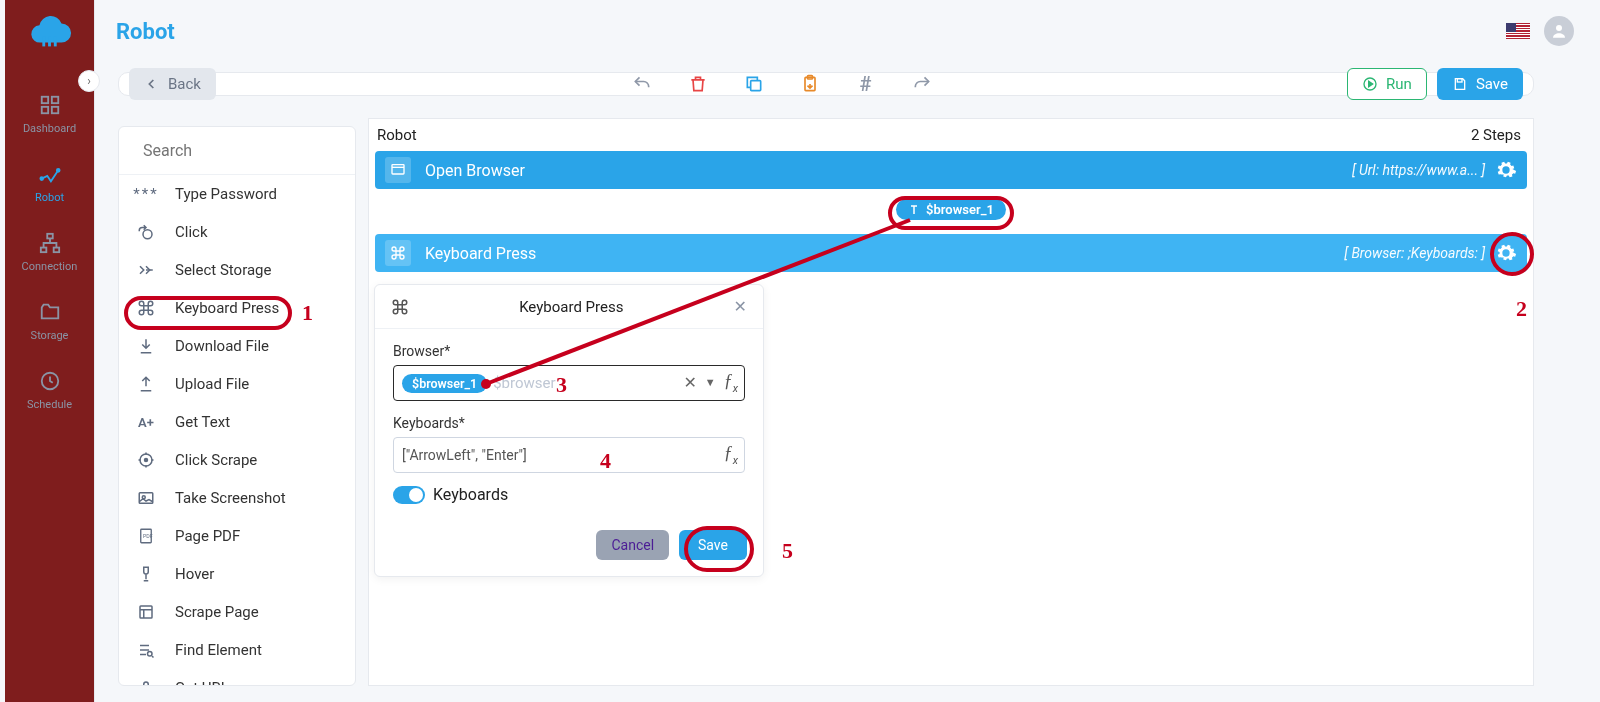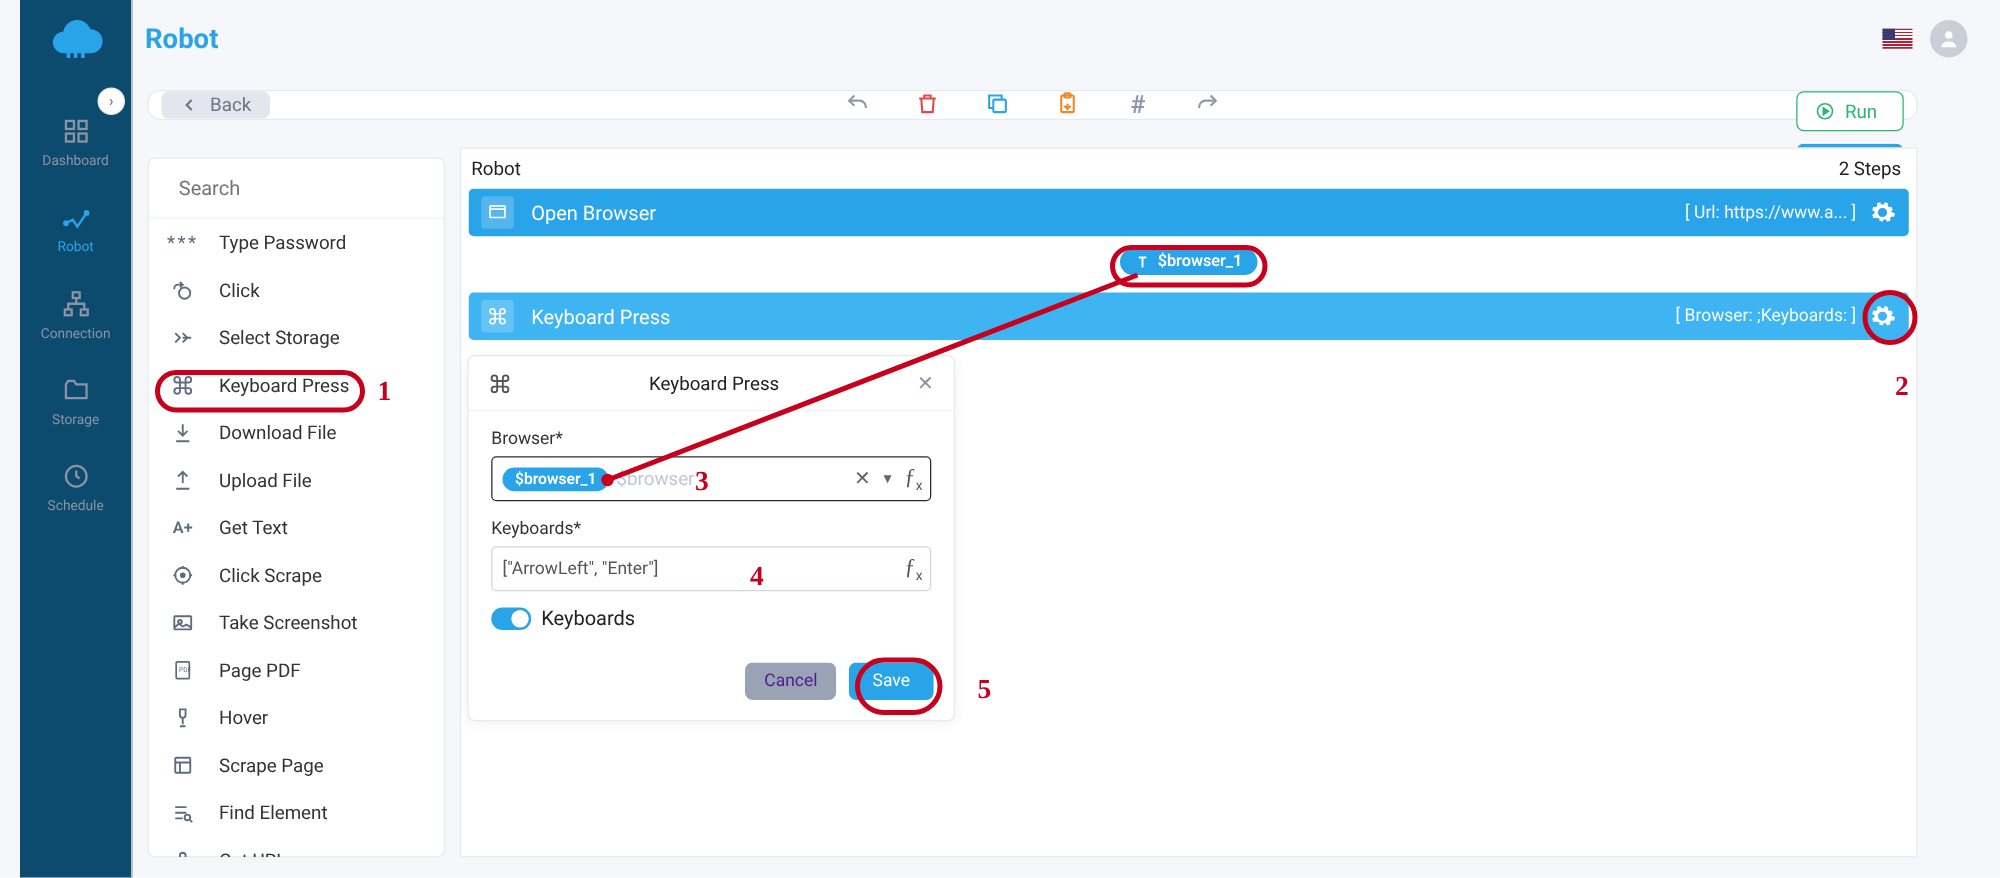--- a/index.html
+++ b/index.html
@@ -1,37 +1,37 @@
 <!DOCTYPE html>
 <html><head>
 <meta charset="utf-8">
 <style>
   * { box-sizing: border-box; margin: 0; padding: 0; font-family: -apple-system, BlinkMacSystemFont, "Segoe UI", Roboto, Arial, sans-serif; }
   body { background: #f5f7fa; width:1600px; height:702px; overflow:hidden; color:#222; }
   
-  .rail { position:absolute; left:16px; top:0; width:90px; height:702px; background:#0c4a6e; border-right:1px solid #e6e9ee; display:flex; flex-direction:column; align-items:center; padding-top:10px;}
+  .rail { position:absolute; left:5px; top:0; width:90px; height:702px; background:#7f1d1d; border-right:1px solid #e6e9ee; display:flex; flex-direction:column; align-items:center; padding-top:10px;}
   .rail-logo { width:46px; height:40px; margin-bottom:30px; color:#2aa4e8; }
   .rail-item { width:90px; display:flex; flex-direction:column; align-items:center; padding:14px 0; font-size:11px; color:#8a94a5; cursor:pointer;}
   .rail-item.active { color:#2aa4e8; }
   .rail-item svg { width:22px; height:22px; margin-bottom:6px; }
   .rail-toggle { position:absolute; left:78px; top:70px; width:22px; height:22px; background:#fff; border:1px solid #e6e9ee; border-radius:50%; display:flex; align-items:center; justify-content:center; font-size:12px; color:#666; cursor:pointer;}
   
   .header { position:absolute; left:90px; top:0; right:0; height:62px; display:flex; align-items:center; padding:0 26px;}
   .header-title { color:#2aa4e8; font-size:22px; font-weight:700;}
   .header-right { margin-left:auto; display:flex; align-items:center; gap:14px;}
   .flag { width:24px; height:16px; background:linear-gradient(#b22234 0 7.7%,#fff 7.7% 15.4%,#b22234 15.4% 23%,#fff 23% 30.8%,#b22234 30.8% 38.5%,#fff 38.5% 46.2%,#b22234 46.2% 53.8%,#fff 53.8% 61.5%,#b22234 61.5% 69.2%,#fff 69.2% 76.9%,#b22234 76.9% 84.6%,#fff 84.6% 92.3%,#b22234 92.3% 100%); position:relative;}
   .flag::before{content:"";position:absolute;left:0;top:0;width:10px;height:9px;background:#3c3b6e;}
   .avatar { width:30px; height:30px; background:#c9ced7; border-radius:50%; display:flex; align-items:center; justify-content:center; color:#fff;}
   
-  .toolbar { position:absolute; left:118px; top:72px; width:1416px; height:24px; background:#fff; border:1px solid #e6e9ee; border-radius:10px; display:flex; padding:0 10px;}
+  .toolbar { position:absolute; left:118px; top:72px; width:1416px; height:24px; background:#fff; border:1px solid #e6e9ee; border-radius:10px; display:flex; align-items:center; padding:0 10px;}
   .btn { display:inline-flex; align-items:center; gap:8px; padding:6px 14px; border-radius:6px; font-size:15px; cursor:pointer; border:1px solid transparent; }
   .btn-back { background:#e3e7ed; color:#6b7586; }
   .toolbar-center { flex:1; display:flex; justify-content:center; gap:36px; color:#6b7586;}
   .toolbar-center .ticon { width:20px; height:20px; cursor:pointer; display:flex; align-items:center; justify-content:center;}
-  .toolbar-right { display:flex; gap:10px;flex-direction:column;}
+  .toolbar-right { display:flex; gap:10px;}
   .btn-run { border:1px solid #2bb673; color:#2bb673; background:#fff;}
   .btn-save { background:#2aa4e8; color:#fff;}
   .btn svg{width:16px;height:16px;}
   
   .panel { position:absolute; left:118px; top:126px; width:238px; height:560px; background:#fff; border:1px solid #e6e9ee; border-radius:6px; display:flex; flex-direction:column;}
   .search { padding:14px; border-bottom:1px solid #eef1f5;}
   .search-inner { display:flex; align-items:center; gap:10px; color:#9aa3b3; font-size:16px;}
   .search-inner input { border:none; outline:none; flex:1; font-size:16px; color:#8b5cf6; background:transparent;}
   .actions { flex:1; overflow:auto; position:relative;}
   .actions::-webkit-scrollbar{width:8px;}
@@ -39,38 +39,38 @@
   .action-item { display:flex; align-items:center; gap:18px; padding:8px 16px; font-size:15px; color:#333; cursor:pointer;}
   .action-item .aicon { width:22px; height:22px; color:#5f6b7f; display:flex; align-items:center; justify-content:center; font-size:15px;}
   
   .canvas { position:absolute; left:368px; top:118px; width:1166px; height:568px; background:#fff; border:1px solid #e6e9ee;}
   .canvas-header { display:flex; padding:7px 12px 7px 8px; font-size:15px;}
   .chips { margin-left:auto;}
   .steprow { margin:0 6px 0 6px;}
   .stepbar { display:flex; align-items:center; background:#2aa4e8; color:#fff; border-radius:4px; height:38px; padding:0 10px; font-size:16px;}
   .stepbar.selected { background:#3fb4f3;}
   .stepbar .sicon { width:26px; height:26px; background:rgba(255,255,255,0.2); border-radius:3px; display:flex; align-items:center; justify-content:center; margin-right:14px;}
-  .stepbar .sdesc { margin-left:auto; font-size:14px; opacity:.95;}
+  .stepbar .sdesc { margin-left:auto; font-style:italic; font-size:14px; opacity:.95;}
   .stepbar .gear { margin-left:10px; width:22px; height:22px; cursor:pointer;}
   .var-chip { display:inline-flex; align-items:center; gap:6px; background:#2aa4e8; color:#fff; border-radius:14px; padding:3px 12px; font-size:13px; font-weight:600;}
   .chip-row { display:flex; justify-content:center; padding:10px 0 14px;}
   
   .prop { position:absolute; left:374px; top:284px; width:390px; background:#fff; border:1px solid #e6e9ee; border-radius:6px; box-shadow:0 2px 10px rgba(0,0,0,0.06); padding:0;}
   .prop-header { display:flex; align-items:center; padding:12px 16px; border-bottom:1px solid #eef1f5;}
   .prop-header .ptitle { flex:1; text-align:center; font-size:15px;}
   .prop-header .close { color:#8a94a5; font-size:16px; cursor:pointer;}
   .prop-body { padding:14px 18px 4px;}
   .label { font-size:14px; color:#333; margin-bottom:6px;}
   .input-wrap { position:relative; border:1px solid #2a2a2a; border-radius:4px; padding:6px 42px 6px 8px; display:flex; align-items:center; gap:6px; min-height:36px;}
   .input-wrap.light { border:1px solid #cfd6e1;}
   .input-wrap input { border:none; outline:none; flex:1; font-size:14px; background:transparent; color:#555;}
   .tag { background:#2aa4e8; color:#fff; border-radius:12px; padding:2px 10px; font-size:12.5px; font-weight:600;}
   .ghost { color:#bfc7d4; font-size:15px;}
   .input-icons { position:absolute; right:6px; top:50%; transform:translateY(-50%); display:flex; gap:8px; align-items:center; color:#555;}
-  .fx { font-family: "Times New Roman", serif; font-size:18px;}
+  .fx { font-family: "Times New Roman", serif; font-style:italic; font-size:18px;}
   .toggle-row { display:flex; align-items:center; gap:8px; margin:12px 0;}
   .toggle { width:32px; height:18px; background:#2aa4e8; border-radius:9px; position:relative;}
   .toggle::after{content:"";position:absolute; right:2px; top:2px; width:14px; height:14px; background:#fff; border-radius:50%;}
   .prop-footer { display:flex; justify-content:flex-end; gap:10px; padding:10px 16px 16px;}
   .btn-cancel { background:#9aa3b3; color:#4c1d95; padding:6px 14px; font-size:14px;}
   .btn-save2 { background:#2aa4e8; color:#fff; padding:6px 18px; font-size:14px;}
   
   .anno-ring { position:absolute; border:4px solid #c6001d; border-radius:24px; pointer-events:none;}
   .anno-num { position:absolute; color:#c6001d; font-size:22px; font-weight:700; font-family:"Times New Roman",serif; pointer-events:none;}
   .anno-line { position:absolute; pointer-events:none;}

